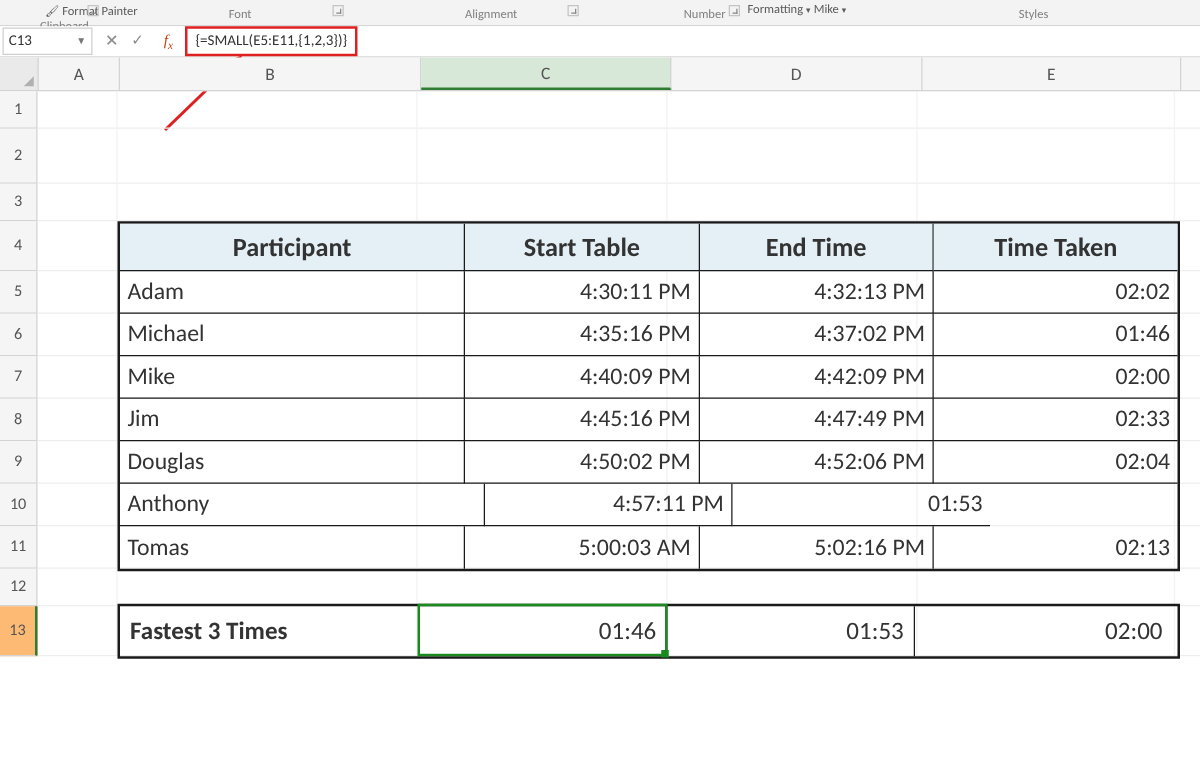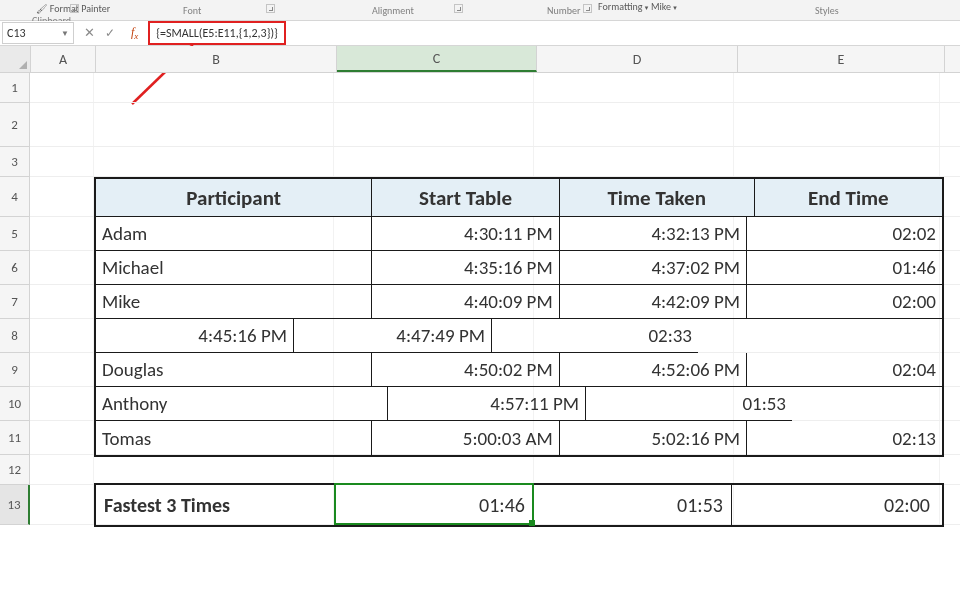--- a/index.html
+++ b/index.html
@@ -34,21 +34,21 @@
   .sheet { position:relative; }
   .colhead-row { display:flex; height:26px; border-bottom:1px solid #d3d3d3; background:#f5f5f5; font-size:14px; color:#555; }
   .corner { width:30px; border-right:1px solid #d3d3d3; background:#eaeaea; position:relative; }
   .corner::after{content:""; position:absolute; right:3px; bottom:3px; width:0; height:0; border-left:8px solid transparent; border-bottom:8px solid #b0b0b0;}
   .colhead { border-right:1px solid #d3d3d3; display:flex; align-items:center; justify-content:center; }
   .colhead.sel { background:#d8e8d8; border-bottom:2px solid #2e7d32; box-sizing:border-box; }
 
   .gridbody { display:flex; }
   .rowheads { width:30px; }
   .rh { border-right:1px solid #d3d3d3; border-bottom:1px solid #d3d3d3; background:#f5f5f5; font-size:13px; color:#555; display:flex; align-items:center; justify-content:center; box-sizing:border-box; }
-  .rh.sel { background:#e5e5e5; border-right:2px solid #2e7d32; }
+  .rh.sel { background:#fdba74; border-right:2px solid #2e7d32; }
 
   .cells { position:relative; flex:1; }
   .cellrow { display:flex; border-bottom:1px solid #eeeeee; box-sizing:border-box; }
   .cell    { border-right:1px solid #f2f2f2; box-sizing:border-box; display:flex; align-items:center; padding:0 6px; font-size:19px; }
 
   
   .cA{width:64px;} .cB{width:240px;} .cC{width:200px;} .cD{width:200px;} .cE{width:206px;}
 
   
   .r1{height:30px;} .r2{height:44px;} .r3{height:30px;} .r4{height:40px;}
@@ -243,42 +243,43 @@
           <div class="cell cC"></div>
           <div class="cell cD"></div>
           <div class="cell cE"></div>
         </div>
 
 
       <div class="tbl">
         <div class="hrow">
           <div class="th tB">Participant</div>
           <div class="th tC">Start Table</div>
+          <div class="th tD">End Time</div>
           <div class="th tE">Time Taken</div>
-          <div class="th tD">End Time</div>
         </div>
         <div class="drow">
             <div class="td tB part">Adam</div>
             <div class="td tC num">4:30:11 PM</div>
             <div class="td tD num">4:32:13 PM</div>
             <div class="td tE num">02:02</div>
           </div>
         <div class="drow">
             <div class="td tB part">Michael</div>
             <div class="td tC num">4:35:16 PM</div>
             <div class="td tD num">4:37:02 PM</div>
             <div class="td tE num">01:46</div>
           </div>
         <div class="drow">
             <div class="td tB part">Mike</div>
             <div class="td tC num">4:40:09 PM</div>
             <div class="td tD num">4:42:09 PM</div>
             <div class="td tE num">02:00</div>
           </div>
         <div class="drow">
+            <div class="td tB part">Jim</div>
             <div class="td tC num">4:45:16 PM</div>
             <div class="td tD num">4:47:49 PM</div>
             <div class="td tE num">02:33</div>
           </div>
         <div class="drow">
             <div class="td tB part">Douglas</div>
             <div class="td tC num">4:50:02 PM</div>
             <div class="td tD num">4:52:06 PM</div>
             <div class="td tE num">02:04</div>
           </div>

